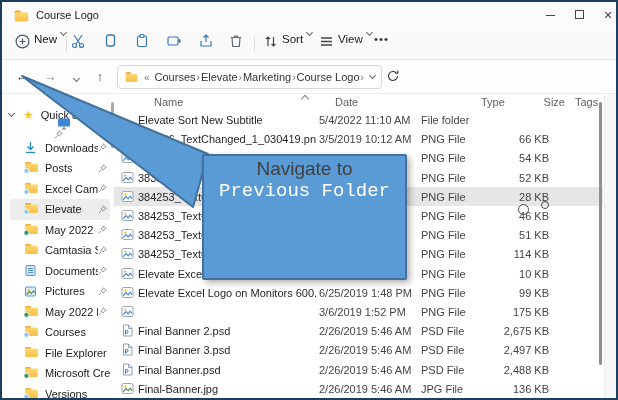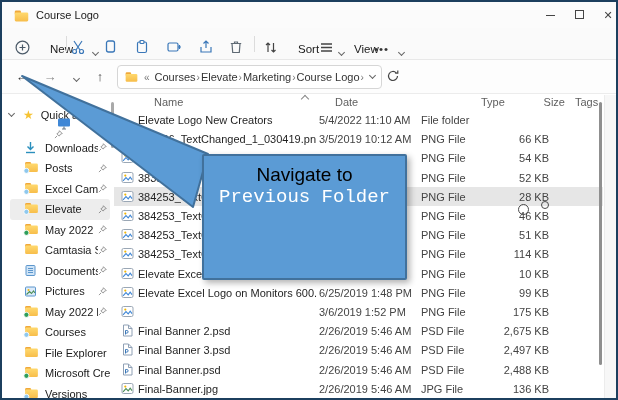--- a/index.html
+++ b/index.html
@@ -10,21 +10,21 @@
   #titlebar { position:absolute; left:0; top:0; width:100%; height:26px; background:#fbfbfb; }
   .tfolder { position:absolute; left:12px; top:6px; }
   #title-text { position:absolute; left:34px; top:7px; font-size:11px; color:#1a1a1a; }
   .winbtn { position:absolute; top:4px; width:20px; height:18px; text-align:center; line-height:18px; color:#444; font-size:11px; }
   #btn-min { left:538px; } #btn-max { left:567px; } #btn-close { left:596px; }
   #btn-max i { display:inline-block; width:9px; height:9px; border:1.2px solid #444; margin-top:4px; }
   #btn-min i { display:inline-block; width:9px; height:0; border-top:1.2px solid #444; margin-bottom:3px; }
 
   
   #toolbar { position:absolute; left:0; top:26px; width:100%; height:32px; background:#fafafa; border-bottom:1px solid #e8e8e8; }
-  .tbtn { position:absolute; top:5px; height:22px; display:flex; align-items:flex-end; gap:20px; color:#1a1a1a; font-size:11.5px; }
+  .tbtn { position:absolute; top:5px; height:22px; display:flex; align-items:flex-start; gap:4px; color:#1a1a1a; font-size:11.5px; }
   .tico { width:16px; height:16px; display:flex; align-items:center; justify-content:center; }
   .chev { display:inline-block; width:5px; height:5px; border-right:1.2px solid #666; border-bottom:1.2px solid #666; transform:rotate(45deg); margin-top:-3px; }
   .vsep { position:absolute; top:8px; width:1px; height:16px; background:#dcdcdc; }
 
   
   #navbar { position:absolute; left:0; top:58px; width:100%; height:34px; background:#fdfdfd; border-bottom:1px solid #ececec; }
   .navarrow { position:absolute; top:7px; width:20px; height:20px; text-align:center; line-height:20px; font-size:13px; color:#3b3b3b; }
   #crumbbox { position:absolute; left:115px; top:5px; width:265px; height:24px; border:1px solid #d6d6d6; border-radius:4px; background:#fff; display:flex; align-items:center; padding:0 6px; gap:4px; font-size:11px; color:#333; }
   .crumbsep { color:#777; font-size:10px; padding:0 1px; }
   #crumb-chevron { margin-left:auto; }
@@ -70,21 +70,21 @@
   .cssfolder { position:relative; display:inline-block; width:15px; height:12px; }
   .cssfolder::before { content:""; position:absolute; left:0; top:0; width:7px; height:4px; background:#f0a93a; border-radius:1.5px 1.5px 0 0; }
   .cssfolder::after { content:""; position:absolute; left:0; top:2px; width:15px; height:10px; background:linear-gradient(#ffd96e,#f7bd4a); border-radius:1.5px; }
   .cssfolder.small { transform:scale(.9); }
   .ovdot { position:absolute; left:-2px; bottom:-2px; width:7px; height:7px; border-radius:50%; border:1px solid #fff; z-index:2; }
   .ov-sync { background:#8ec8ee; } .ov-green { background:#2e9e5b; }
 
   
   #overlay-svg { position:absolute; left:0; top:0; width:618px; height:400px; pointer-events:none; z-index:20; }
   #callout { position:absolute; left:200px; top:152px; width:205px; height:126px; background:#5b9bd5; border:2px solid #41719c; border-radius:2px; z-index:21; box-shadow:3px 3px 6px rgba(0,0,0,.3); text-align:center; }
-  #callout-line1 { margin-top:8px; font-size:19px; color:#000000; }
+  #callout-line1 { margin-top:2px; font-size:19px; color:#404040; }
   #callout-line2 { font-size:19px; color:#fff;font-family:Liberation Mono, monospace; }
   #backspace-key { position:absolute; left:50%; transform:translateX(-50%); top:63px; width:112px; height:40px; background:linear-gradient(#ececec,#bcbcbc); border:1.5px solid #8a8a8a; border-radius:9px; box-shadow:3px 4px 5px rgba(0,0,0,.5); font-size:19px; font-weight:bold; color:#000; line-height:37px; text-align:center; }
   .clickcircle { position:absolute; border:1.5px solid #4a4a4a; border-radius:50%; background:transparent; z-index:22; }
   #circle1 { left:516px; top:202px; width:11px; height:11px; }
   #circle2 { left:539px; top:199px; width:8px; height:8px; }
 
   svg { display:block; }
 </style>
 </head>
 <body>
@@ -360,21 +360,21 @@
       <span id="h-size">Size</span>
       <span id="h-tags">Tags</span>
     </div>
     <div id="rows">
         <div class="frow">
           <span class="fic">
             <span class="cssfolder small" style="transform:scale(.85)">
               <span class="ovdot ov-sync"></span>
             </span>
           </span>
-          <span class="fname">Elevate Logo New Creators</span>
+          <span class="fname">Elevate Sort New Subtitle</span>
           <span class="fdate">5/4/2022 11:10 AM</span>
           <span class="ftype">File folder</span>
           <span class="fsize"></span>
         </div>
         <div class="frow">
           <span class="fic">
             <svg width="13" height="13" viewBox="0 0 13 13">
               <rect x="1" y="1.5" width="11" height="10" rx="1.5" fill="#fff" stroke="#9aa7b5"></rect>
               <circle cx="4.3" cy="4.6" r="1.1" fill="#f2b705"></circle>
               <path d="M2 9.8l3-3.2 2.2 2.2 2-2.6 1.8 2.4" fill="none" stroke="#3f87d6" stroke-width="1.1"></path>

